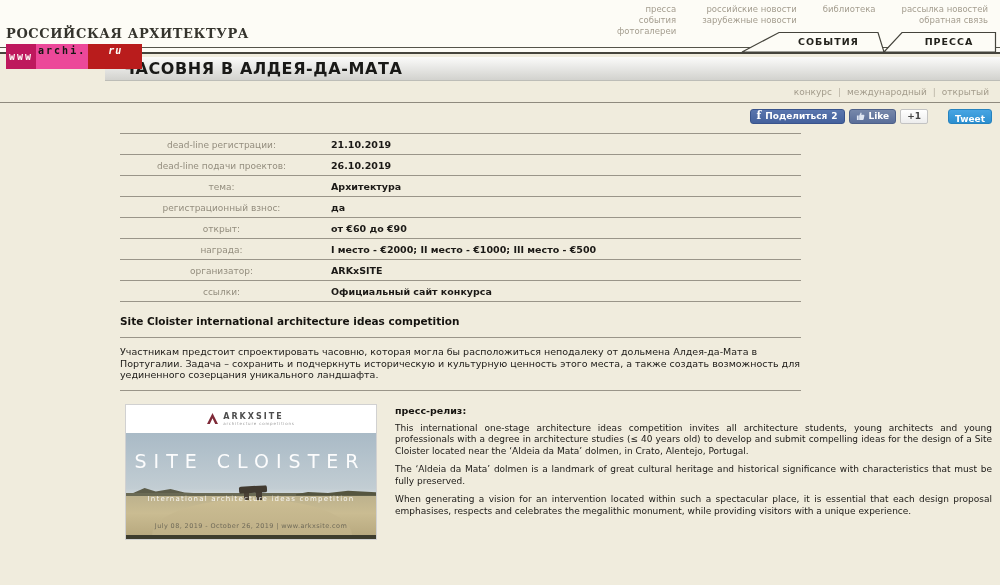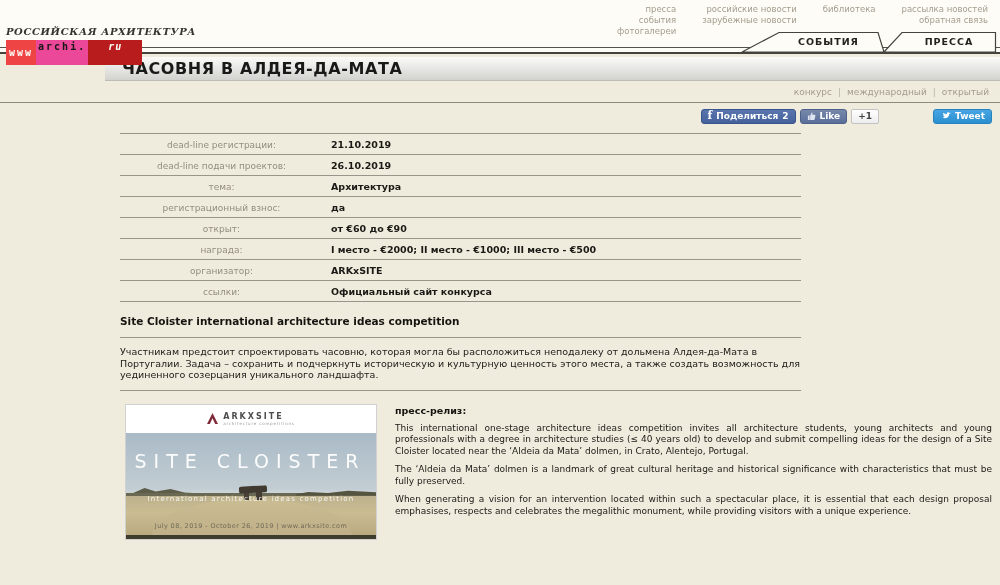--- a/index.html
+++ b/index.html
@@ -7,23 +7,23 @@
   body { background:#f0ecdd; font-family:"DejaVu Sans", sans-serif; color:#1b1916; overflow:hidden; }
   a { text-decoration:none; }
 
   
   .header { position:relative; height:54px; background:#fdfcf6; border-bottom:2px solid #45443c; }
   .thin-rule { position:absolute; left:0; right:0; top:47px; height:1px; background:#55544a; }
   .topnav { position:absolute; top:4px; right:12px; display:flex; gap:26px; }
   .topnav .col { text-align:right; }
   .topnav a { display:block; font-size:8.5px; line-height:11px; color:#a49d8f; }
   .brand { position:absolute; left:6px; top:26px; }
-  .brand-tagline { font-family:"DejaVu Serif", serif; font-weight:bold; font-size:10px; letter-spacing:0.6px; color:#35342d;font-style:italic; }
+  .brand-tagline { font-family:"DejaVu Serif", serif; font-weight:bold; font-size:13px; letter-spacing:0.6px; color:#35342d; }
   .brand-url { position:relative; margin-top:3px; display:inline-flex; font-family:"DejaVu Sans Mono", monospace; font-weight:bold; font-size:10px; line-height:13px; }
-  .b-www { background:#ef4444; color:#fdfcf6; padding:6px 3px; letter-spacing:2px; }
+  .b-www { background:#be185d; color:#fdfcf6; padding:6px 3px; letter-spacing:2px; }
   .b-archi { background:#ec4899; color:#171715; padding:0 2px; letter-spacing:2px; }
   .b-ru { background:#b91c1c; color:#fdfcf6; padding:0 20px; letter-spacing:1px;font-style:italic; }
   .tabs-svg { position:absolute; right:0; bottom:0; }
   .tab-label { position:absolute; bottom:5px; font-size:9.5px; font-weight:bold; letter-spacing:1px; color:#23221c; text-align:center; }
   .tab-label.events { right:122px; width:99px; }
   .tab-label.press { right:4px; width:94px; }
 
   
   .title-bar { margin:3px 0 0 105px; height:24px; background:linear-gradient(#fbfbfa,#d2d2ce); border-bottom:1px solid #bdbdb7; display:flex; align-items:center; padding-left:17px; }
   .title-bar h1 { font-size:16px; font-weight:bold; letter-spacing:0.6px; color:#191917; }
@@ -34,21 +34,21 @@
   .filters .sep { color:#b8b2a3; }
   .rule-full { height:1px; background:#8f8a7e; }
 
   
   .social-row { display:flex; align-items:center; justify-content:flex-end; margin:5px 8px 0 0; height:16px; gap:4px; }
   .btn { display:inline-flex; align-items:center; height:15px; border-radius:3px; color:#fff; font-size:9px; font-weight:bold; padding:0 6px; gap:4px; cursor:pointer; }
   .btn-fb { background:linear-gradient(#5a76ae,#44619c); border:1px solid #39538b; }
   .fb-f { font-family:"DejaVu Serif", serif; font-size:11px; line-height:10px; }
   .btn-like { background:linear-gradient(#7habc, #5a6e99); background:linear-gradient(#78a,#5a6e99); border:1px solid #4d6089; }
   .btn-plus1 { background:linear-gradient(#fff,#ededed); border:1px solid #c3c3c3; color:#444; border-radius:2px; font-weight:bold; }
-  .btn-tweet { background:linear-gradient(#47a5e3,#2b8fd0); border:1px solid #2683bf; margin-left:50px; }
+  .btn-tweet { background:linear-gradient(#47a5e3,#2b8fd0); border:1px solid #2683bf; margin-left:16px;flex-direction:column; }
   .icon-svg { display:block; }
 
   
   .details { margin:9px 0 0 120px; width:681px; border-bottom:1px solid #9a9589; }
   .drow { display:flex; align-items:baseline; border-top:1px solid #9a9589; padding:5px 0 4px; }
   .dlabel { flex:none; width:203px; text-align:center; font-size:9px; color:#938d7e; }
   .dvalue { margin-left:8px; font-size:9.5px; font-weight:bold; color:#1b1916; }
   a.dvalue { color:#1b1916; }
 
   

